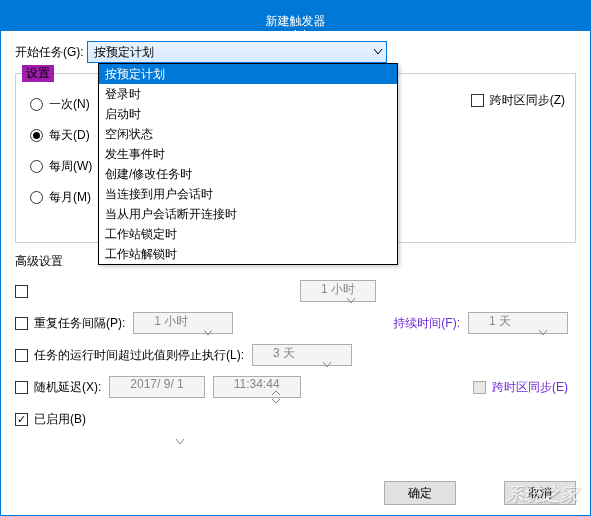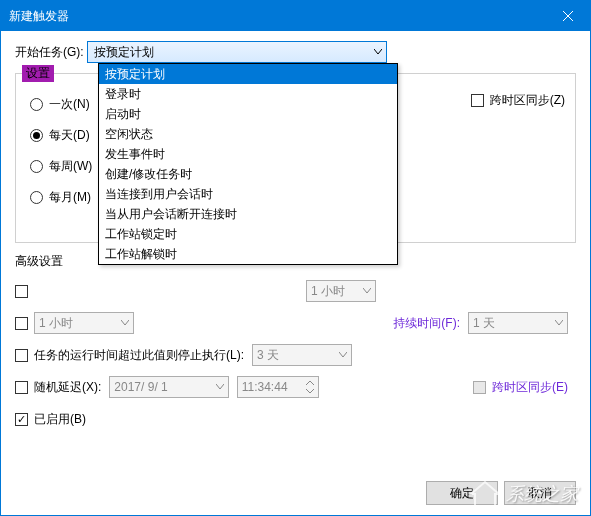--- a/index.html
+++ b/index.html
@@ -1,18 +1,18 @@
 <!DOCTYPE html>
 <html><head>
 <meta charset="utf-8">
 <style>
 * { box-sizing: border-box; font-family: "Microsoft YaHei", "Segoe UI", sans-serif; }
 body { margin: 0; background: #f0f0f0; }
 .window { width: 591px; height: 516px; background: #fff; border: 1px solid #0078d7; position: relative; }
-.titlebar { height: 30px; background: #0078d7; color: #fff; display: flex; align-items: center; padding: 12px 8px; font-size: 12px; }
+.titlebar { height: 30px; background: #0078d7; color: #fff; display: flex; align-items: center; padding: 12px 8px; font-size: 12px; flex-direction: column; }
 .titlebar .title { flex: 1; }
 .titlebar .close { width: 45px; height: 30px; display: flex; align-items: center; justify-content: center; cursor: pointer; margin-right: -8px; }
 .close svg { stroke: #fff; stroke-width: 1; }
 .content { padding: 10px 14px; font-size: 12px; color: #000; }
 .row { display: flex; align-items: center; margin-bottom: 6px; }
 .label-left { width: 72px; }
 .trigger-select { flex: 1; max-width: 300px; height: 22px; border: 1px solid #0078d7; background: linear-gradient(#eaf4ff,#d6eaff); position: relative; display: flex; align-items: center; padding: 0 6px; cursor: pointer; }
 .trigger-select .arrow { position: absolute; right: 4px; }
 .dropdown { position: absolute; left: 97px; top: 62px; width: 300px; background: #fff; border: 1px solid #000; z-index: 100; box-shadow: 2px 2px 4px rgba(0,0,0,.2); }
 .dropdown-item { padding: 2px 6px; font-size: 12px; line-height: 16px; cursor: pointer; }
@@ -25,28 +25,28 @@
 .radio-circle { width: 13px; height: 13px; border: 1px solid #333; border-radius: 50%; margin-right: 6px; display: flex; align-items: center; justify-content: center; }
 .radio-circle.checked::after { content: ''; width: 7px; height: 7px; background: #000; border-radius: 50%; }
 .settings-right { flex: 1; padding-left: 12px; display: flex; align-items: flex-start; justify-content: flex-end; padding-top: 4px; }
 .chk-row { display: flex; align-items: center; margin-bottom: 10px; }
 .checkbox { width: 13px; height: 13px; border: 1px solid #333; margin-right: 6px; display: flex; align-items: center; justify-content: center; background: #fff; cursor: pointer; }
 .checkbox.disabled { background: #e8e8e8; border-color: #aaa; cursor: default; }
 .checkbox.checked::after { content: '✓'; font-size: 11px; line-height: 1; color: #000; }
 .adv-row { display: flex; align-items: center; margin-bottom: 10px; min-height: 22px; }
 .adv-row .lbl { flex: 0 0 auto; margin-right: 8px; }
 .adv-row .lbl.disabled { color: #6d28d9; }
-.select-box { height: 22px; border: 1px solid #adadad; background: #fff; display: inline-flex; align-items: center; padding: 0 4px; position: relative; min-width: 70px; cursor: pointer; margin-right: 8px; }
+.select-box { height: 22px; border: 1px solid #adadad; background: #fff; display: inline-flex; align-items: flex-start; padding: 0 20px; position: relative; min-width: 70px; cursor: pointer; margin-right: 8px; flex-direction: column; }
 .select-box.disabled { background: #f4f4f4; color: #888; cursor: default; }
 .select-box .arrow { margin-left: auto; }
 .select-box.wide { min-width: 100px; }
 .indent { margin-left: 40px; }
 .right-group { margin-left: auto; display: flex; align-items: center; }
 .buttons { position: absolute; bottom: 10px; right: 14px; display: flex; gap: 6px; }
-.btn { width: 72px; height: 24px; border: 1px solid #adadad; background: #e1e1e1; display: flex; align-items: center; justify-content: center; font-size: 12px; cursor: pointer; }
+.btn { width: 72px; height: 24px; border: 1px solid #adadad; background: #e1e1e1; display: flex; align-items: center; justify-content: center; font-size: 12px; cursor: pointer; margin-left: 42px; }
 .watermark { position: absolute; right: 12px; bottom: 6px; opacity: .8; display: flex; align-items: center; gap: 4px; pointer-events: none; }
 .watermark svg { opacity: .9; }
 .wm-text { color: #fff; font-size: 18px; font-style: italic; text-shadow: 1px 1px 2px rgba(0,0,0,.4); font-weight: 300; }
 .arrow svg { display: block; }
 </style>
 </head>
 <body>
 
 <div class="window">
   <div class="titlebar">
@@ -112,20 +112,21 @@
         <span class="arrow">
             <svg width="8" height="6">
               <path d="M0 0 L4 5 L8 0" fill="none" stroke="#888"></path>
             </svg>
           </span>
       </div>
     </div>
 
     <div class="adv-row">
       <span class="checkbox"></span>
+      <span class="lbl">重复任务间隔(P):</span>
       <div class="select-box disabled wide">
         <span>1 小时</span>
         <span class="arrow">
             <svg width="8" height="6">
               <path d="M0 0 L4 5 L8 0" fill="none" stroke="#888"></path>
             </svg>
           </span>
       </div>
       <div class="right-group">
         <span class="lbl disabled">持续时间(F):</span>

